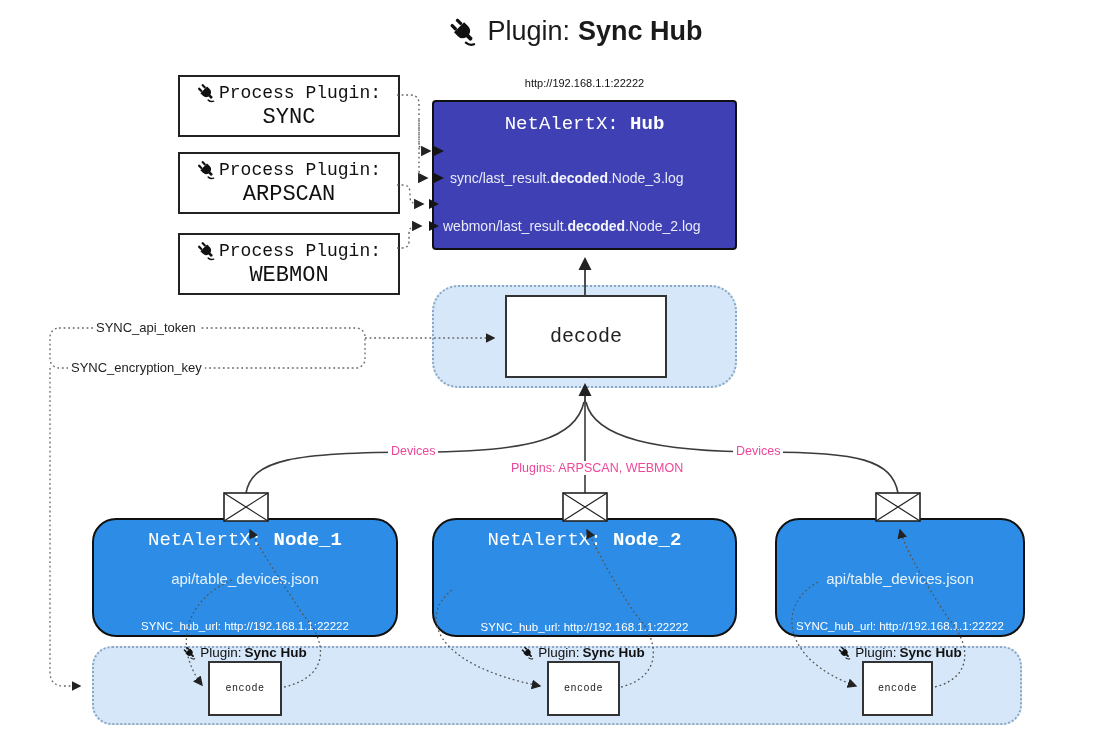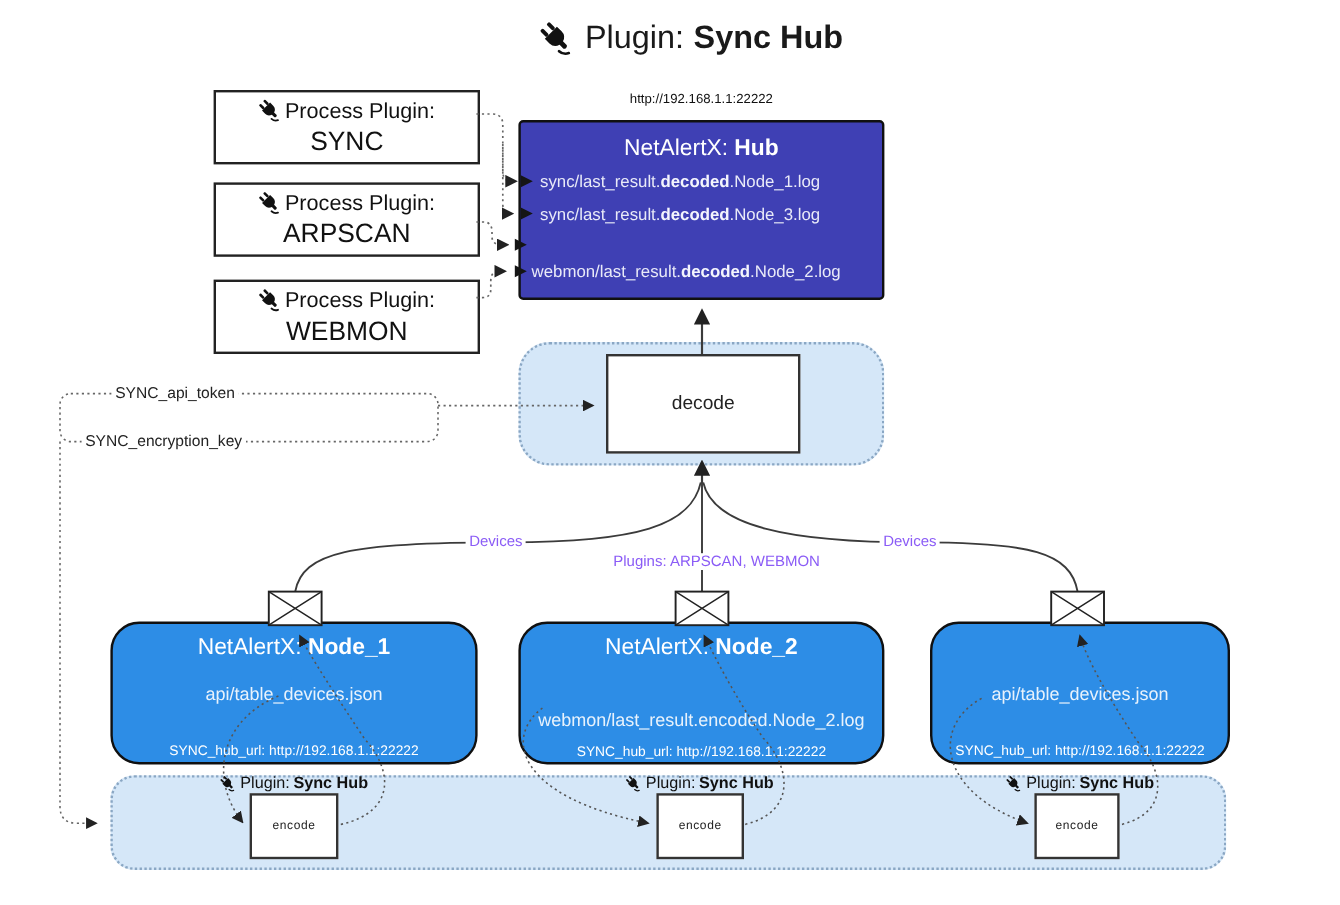--- a/index.html
+++ b/index.html
@@ -1,19 +1,19 @@
 <!DOCTYPE html>
 <html style="--hub-fill: #3f40b4; --node-fill: #2d8de6; --panel-fill: #d5e7f8; --panel-border: #8aa7c4;"><head>
 <meta charset="utf-8">
 <style>
   html,body{margin:0;padding:0;background:#fff;}
   #stage{position:relative;width:1117px;height:754px;background:#fff;
          font-family:"Liberation Sans",sans-serif;overflow:hidden;padding-left:35px;}
   .abs{position:absolute;}
-  .mono{font-family:Liberation Sans, sans-serif;}
+  .mono{font-family:Liberation Mono, monospace;}
   
   .title{left:0;right:0;top:16px;display:flex;justify-content:center;align-items:center;
          gap:8px;font-size:27px;color:#1a1a1a;z-index:2;}
   .title b{font-weight:bold;}
   
   .pp{left:178px;width:218px;height:58px;background:#fff;border:2px solid #222;
       display:flex;flex-direction:column;align-items:center;justify-content:center;
       gap:2px;z-index:2;}
   .pp .l1{display:flex;align-items:center;gap:2px;font-size:18px;color:#111;}
   .pp .l2{font-size:22px;color:#111;}
@@ -24,24 +24,24 @@
   .hub-title{position:absolute;left:0;right:0;top:11px;text-align:center;font-size:19px;color:#fff;}
   .hub-title b,.node-title b{font-weight:bold;}
   .hub-line{position:absolute;font-size:14px;color:#e9eaf8;white-space:nowrap;}
   .hub-line b{font-weight:bold;color:#f4f5fd;}
   
   .panel{background:var(--panel-fill,#d5e7f8);border:2px dotted var(--panel-border,#8aa7c4);
          box-sizing:border-box;z-index:1;}
   .decode-panel{left:432px;top:285px;width:305px;height:103px;border-radius:26px;}
   .iobox{background:#fff;border:2px solid #333;display:flex;align-items:center;
          justify-content:center;color:#222;z-index:2;box-sizing:border-box;}
-  .decode-box{left:505px;top:295px;width:162px;height:83px;font-size:16px;}
+  .decode-box{left:505px;top:295px;width:162px;height:83px;font-size:20px;}
   
   .lbl{font-size:13px;color:#222;background:#fff;padding:0 3px;z-index:6;white-space:nowrap;}
-  .edge-lbl{font-size:12.5px;color:#8b5cf6;background:#fff;padding:0 3px;z-index:6;white-space:nowrap;}
+  .edge-lbl{font-size:12.5px;color:#ec4899;background:#fff;padding:0 3px;z-index:6;white-space:nowrap;}
   
   .node{top:518px;height:119px;background:var(--node-fill,#2d8de6);border:2px solid #101010;
         border-radius:24px;z-index:2;box-sizing:border-box;color:#fff;}
   .node-title{position:absolute;left:0;right:0;top:9px;text-align:center;font-size:19px;color:#fff;white-space:nowrap;}
   .node-file{position:absolute;left:0;right:0;text-align:center;font-size:15px;color:#e8f2fc;white-space:nowrap;}
   .node-url{position:absolute;left:0;right:0;text-align:center;font-size:11.5px;color:#fff;white-space:nowrap;}
   
   .bottom-panel{left:92px;top:646px;width:930px;height:79px;border-radius:20px;}
   .enc-lbl{height:17px;display:flex;align-items:center;justify-content:center;gap:3px;
            font-size:13.5px;color:#111;z-index:6;white-space:nowrap;}
@@ -103,21 +103,20 @@
       </div>
     <div class="l2 mono">WEBMON</div>
   </div>
 
   <div class="abs hub-url">http://192.168.1.1:22222</div>
   <div class="abs hub">
     <div class="hub-title mono">
       <span>NetAlertX:</span>
       <b>Hub</b>
     </div>
-    <div class="hub-line" style="left:16px;top:41px"><span>sync/last_result.</span><b>decoded</b><span>.Node_1.log</span></div>
     <div class="hub-line" style="left:16px;top:68px"><span>sync/last_result.</span><b>decoded</b><span>.Node_3.log</span></div>
     <div class="hub-line" style="left:9px;top:116px"><span>webmon/last_result.</span><b>decoded</b><span>.Node_2.log</span></div>
   </div>
 
   <div class="abs panel decode-panel"></div>
   <div class="abs iobox decode-box mono">decode</div>
 
   <div class="abs lbl" style="left:93px;top:320px">SYNC_api_token</div>
   <div class="abs lbl" style="left:68px;top:360px">SYNC_encryption_key</div>
 
@@ -128,21 +127,20 @@
   <div class="abs node" style="left:92px;width:306px">
     <div class="node-title mono">
       <span>NetAlertX:</span> <b>Node_1</b></div>
     <div class="node-file" style="top:50px">api/table_devices.json</div>
     <div class="node-url" style="top:100px">SYNC_hub_url: http://192.168.1.1:22222</div>
   </div>
 
   <div class="abs node" style="left:432px;width:305px">
     <div class="node-title mono">
       <span>NetAlertX:</span> <b>Node_2</b></div>
-    <div class="node-file" style="top:72px">webmon/last_result.encoded.Node_2.log</div>
     <div class="node-url" style="top:101px">SYNC_hub_url: http://192.168.1.1:22222</div>
   </div>
 
   <div class="abs node" style="left:775px;width:250px">
     <div class="node-file" style="top:50px">api/table_devices.json</div>
     <div class="node-url" style="top:100px">SYNC_hub_url: http://192.168.1.1:22222</div>
   </div>
 
   <div class="abs panel bottom-panel"></div>
 

